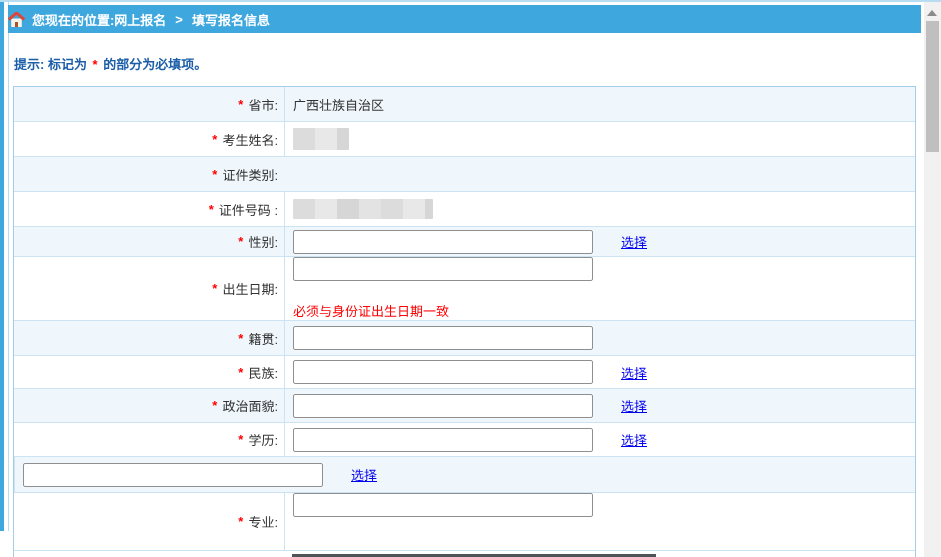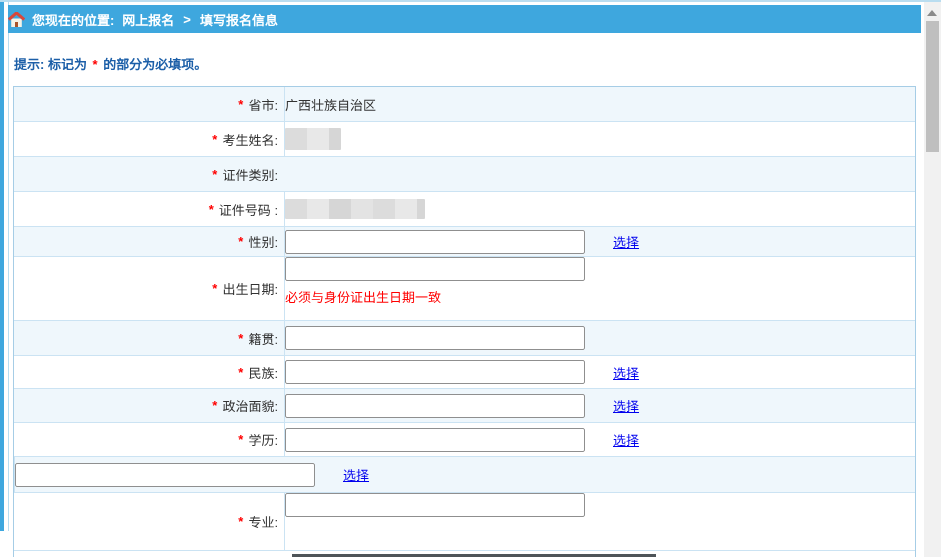--- a/index.html
+++ b/index.html
@@ -14,23 +14,23 @@
   .crumb-sep{margin:0 9px}
   .crumb-item{cursor:default}
   .tip{position:absolute;left:14px;top:54px;font-weight:bold;color:var(--tip-color,#1c5fa8)}
   .tip .req{margin:0 2px}
   .req{color:var(--required-color,#ff0000);font-weight:bold;margin-right:5px}
   .form-table{position:absolute;left:13px;top:86px;width:903px;
     border:1px solid var(--table-border,#a6cde6);border-bottom:none;background:#fff}
   .row{display:flex;border-bottom:1px solid var(--row-border,#cbe3f3)}
   .row.alt{background:var(--row-alt,#eff7fc)}
   .label-cell{width:270px;display:flex;align-items:center;justify-content:flex-end;padding-right:6px;flex:0 0 auto}
-  .value-cell{flex:1;border-left:1px solid var(--row-border,#cbe3f3);padding-left:0;
+  .value-cell{flex:1;border-left:1px solid var(--row-border,#cbe3f3);padding-left:8px;
     display:flex;align-items:center}
-  .value-cell.stacked{flex-direction:column;align-items:flex-start;justify-content:flex-start}
+  .value-cell.stacked{flex-direction:column;align-items:flex-start;justify-content:space-between}
   .text-input{width:300px;height:24px;border:1px solid #8f8f8f;border-radius:2px;background:#fff;
     outline:none;font:inherit;padding:0 4px}
   .select-link{color:var(--link-color,#0000ee);margin-left:28px;cursor:pointer}
   .hint{color:var(--hint-color,#ff0000);margin-top:6px}
   .redacted{background:repeating-linear-gradient(90deg,#dcdcdc 0 22px,#e8e8e8 22px 44px,#d6d6d6 44px 66px,#e3e3e3 66px 88px);border-radius:1px}
   .redacted.name{width:56px;height:22px}
   .redacted.id{width:140px;height:20px}
   .cutoff{height:7px;border-bottom:none;overflow:hidden;position:relative;background:#fff}
   .next-input-top{position:absolute;left:278px;top:3px;width:364px;height:4px;background:#4e5458}
   .scrollbar{position:absolute;left:924px;top:2px;width:17px;height:555px;background:#f1f1f1}
@@ -45,21 +45,21 @@
 <div class="left-strip"></div>
 <div class="left-line"></div>
 
 <div class="header">
   <svg class="home" viewBox="0 0 17 15" aria-hidden="true">
     <rect x="3.2" y="6.5" width="10.6" height="8.5" fill="#f7f3e6"></rect>
     <path d="M0.8 7.6 L8.5 0.9 L16.2 7.6" fill="none" stroke="#d9483b" stroke-width="3"></path>
     <rect x="7" y="10" width="3" height="5" fill="#a9552b"></rect>
   </svg>
   <span>您现在的位置:</span>
-  <span class="crumb-item" style="margin-left:8px">网上报名</span>
+  <span class="crumb-item" style="">网上报名</span>
   <span class="crumb-sep">&gt;</span>
   <span class="crumb-item">填写报名信息</span>
 </div>
 
 <div class="tip"><span>提示: 标记为</span> <span class="req">*</span> <span>的部分为必填项。</span></div>
 
 <div class="form-table">
   <div class="row alt" style="height: 35px;">
     <div class="cell label-cell">
       <span class="req">*</span>

